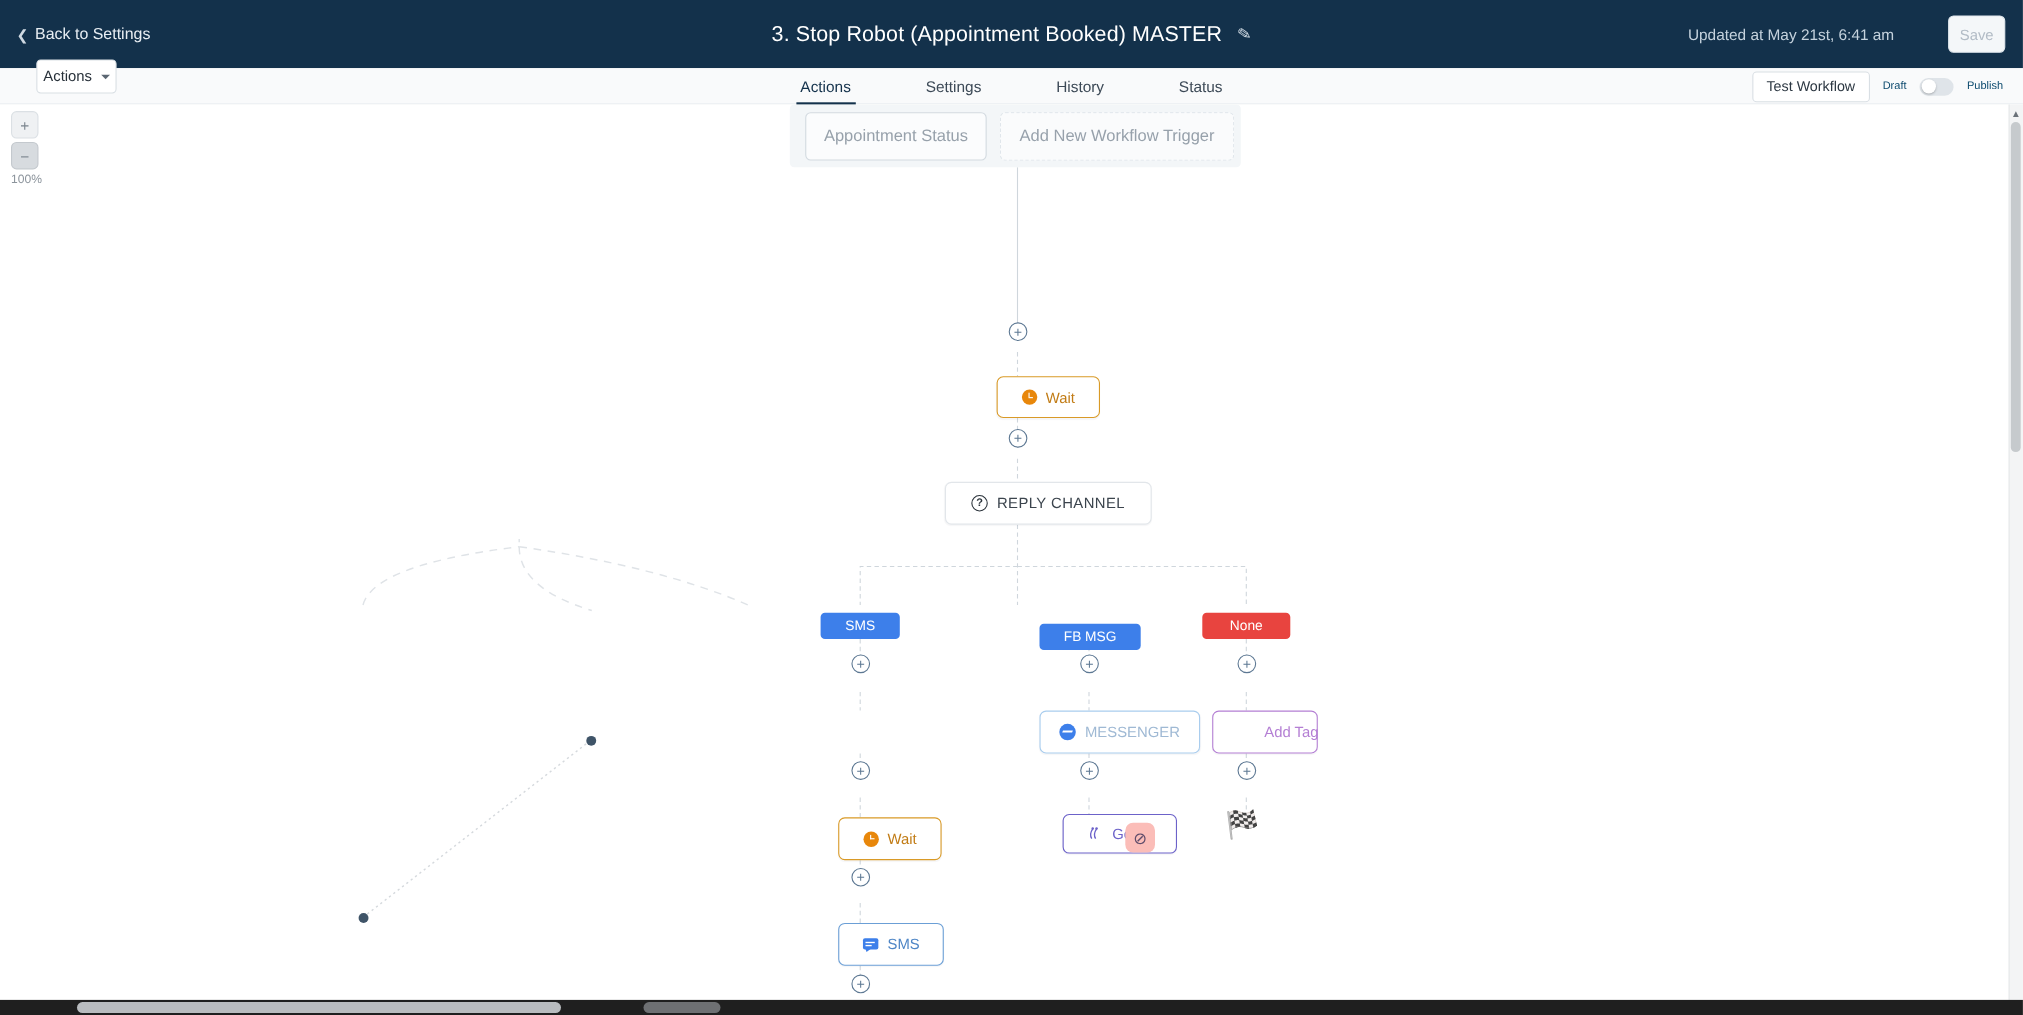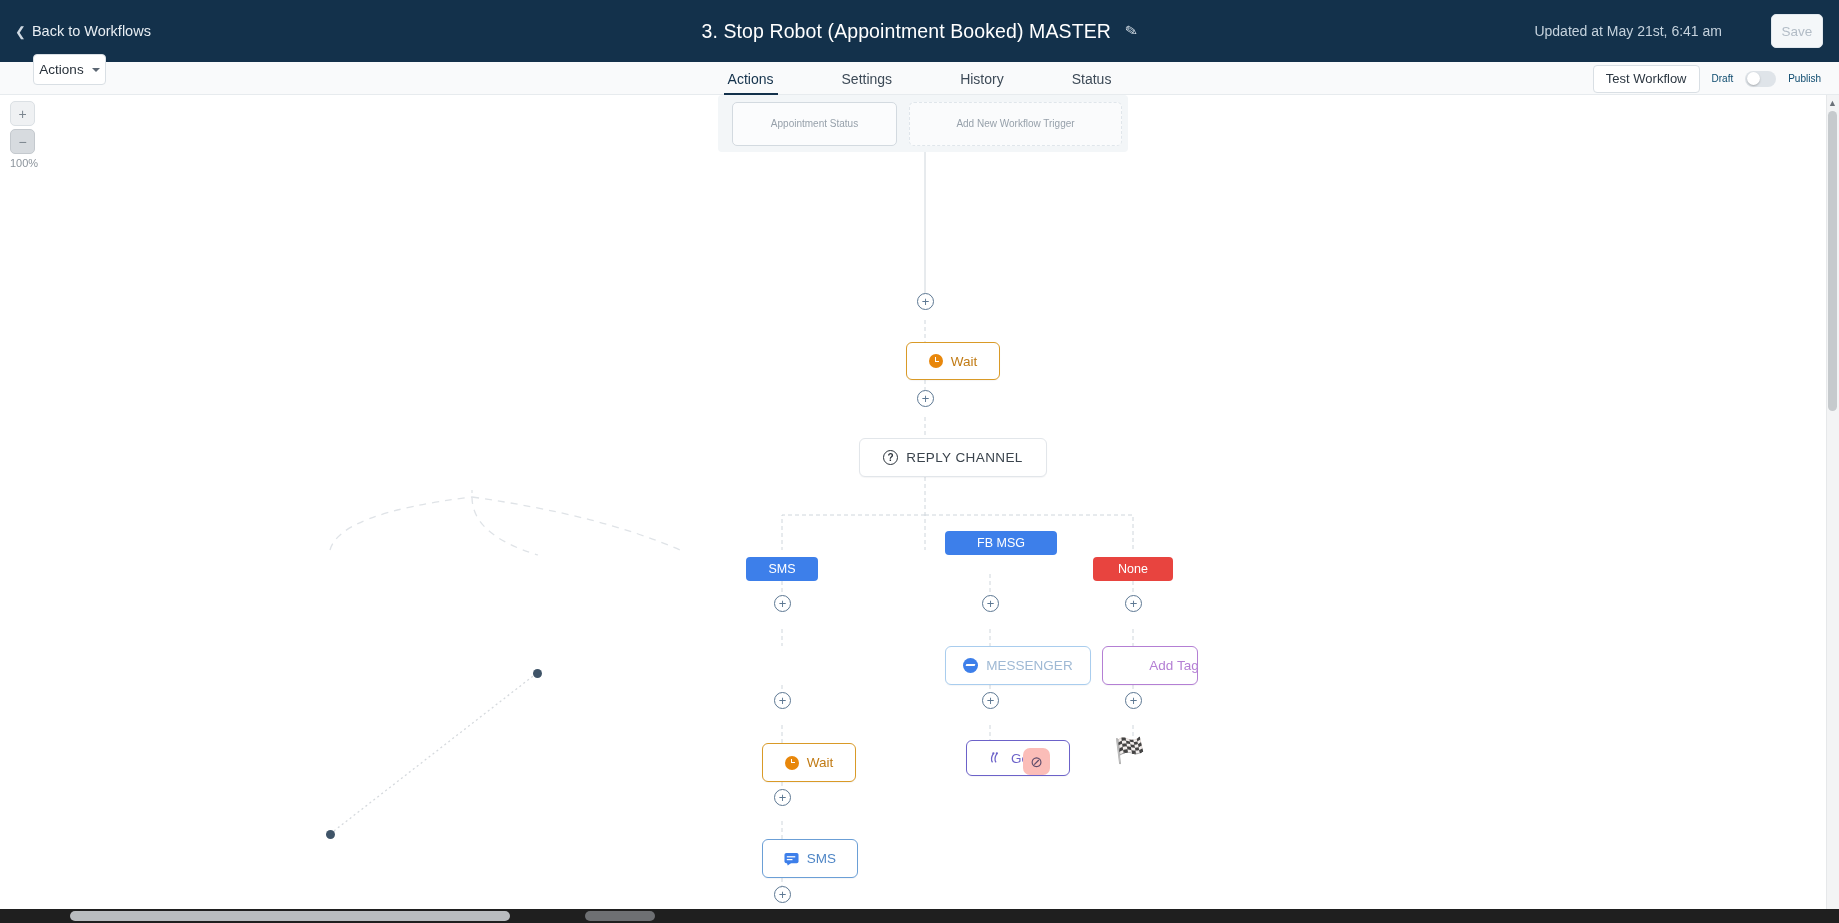--- a/index.html
+++ b/index.html
@@ -114,21 +114,21 @@
   .trigger-panel {
     position: absolute; left: 718px; top: 0px;
     width: 410px; height: 57px;
     background: #f3f6f8; border-radius: 4px;
     display: flex; align-items: center; padding: 0 14px; gap: 12px;
   }
   .trigger-chip {
     height: 44px; flex: 0 0 165px;
     border: 1px solid #d3dae0; border-radius: 5px; background: #fbfcfd;
     display: flex; align-items: center; justify-content: center;
-    font-size: 10px; color: #97a1ab; cursor: pointer;
+    font-size: 15px; color: #97a1ab; cursor: pointer;
   }
   .trigger-chip.add {
     flex: 0 0 213px; border-style: dashed; border-color: #e0e6eb; background: #fafbfc;
   }
 
   
   .node {
     position: absolute;
     height: 34px; border-radius: 6px; background: #ffffff;
     display: flex; align-items: center; justify-content: center; gap: 8px;
@@ -194,21 +194,21 @@
   }
   .vscroll-thumb { position: absolute; top: 16px; right: 2px; width: 9px; height: 300px; background: #c6cacd; border-radius: 5px; }
   .vscroll-arrow { position: absolute; right: 2px; color: #6b7279; font-size: 9px; }
 </style>
 </head>
 <body>
 
 <div class="topbar">
   <div class="back-link">
     <span class="back-chevron">❮</span>
-    <span>Back to Workflows</span>
+    <span>Back to Settings</span>
   </div>
   <div class="wf-title-wrap">
     <span class="wf-title">3. Stop Robot (Appointment Booked) MASTER</span>
     <span class="edit-pencil">✎</span>
   </div>
   <div class="updated-at">Updated at May 21st, 6:41 am</div>
   <div class="save-btn">Save</div>
 </div>
 
 <div class="toolbar"></div>
@@ -331,21 +331,21 @@
     <span class="ic clock-ic"></span>
     <span>Wait</span>
   </div>
 
   <div class="node reply" style="left:831px; top:343px; width:188px; height:39px;">
     <span class="ic q-ic">?</span>
     <span>REPLY CHANNEL</span>
   </div>
 
   <div class="pill blue" style="left:746px; top:462px; width:72px;">SMS</div>
-  <div class="pill blue" style="left:945px; top:436px; width:112px;">FB MSG</div>
+  <div class="pill blue" style="left:945px; top:472px; width:92px;">FB MSG</div>
   <div class="pill red" style="left:1093px; top:462px; width:80px;">None</div>
 
 
   <div class="node msgr" style="left:917px; top:551px; width:146px; height:39px;">
     <span class="ic msgr-ic"></span>
     <span>MESSENGER</span>
   </div>
 
   <div class="node tag" style="left:1074px; top:551px; width:96px; height:39px;padding-left:40px;">
     <svg width="15" height="15" viewBox="0 0 16 16">

